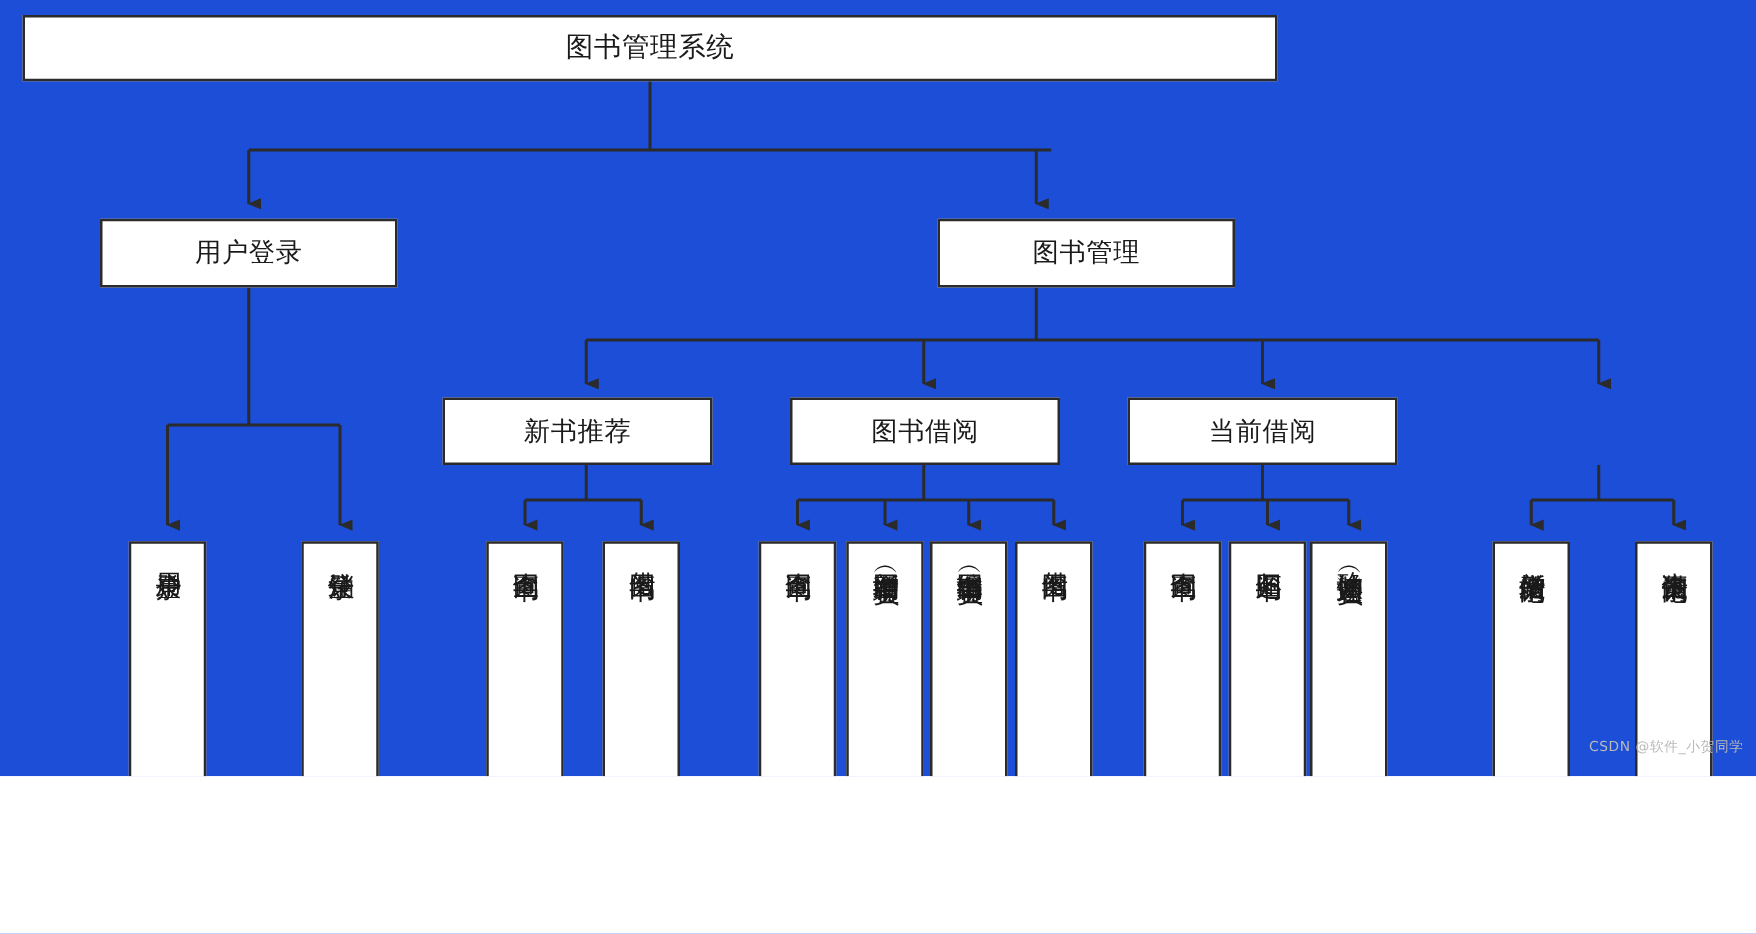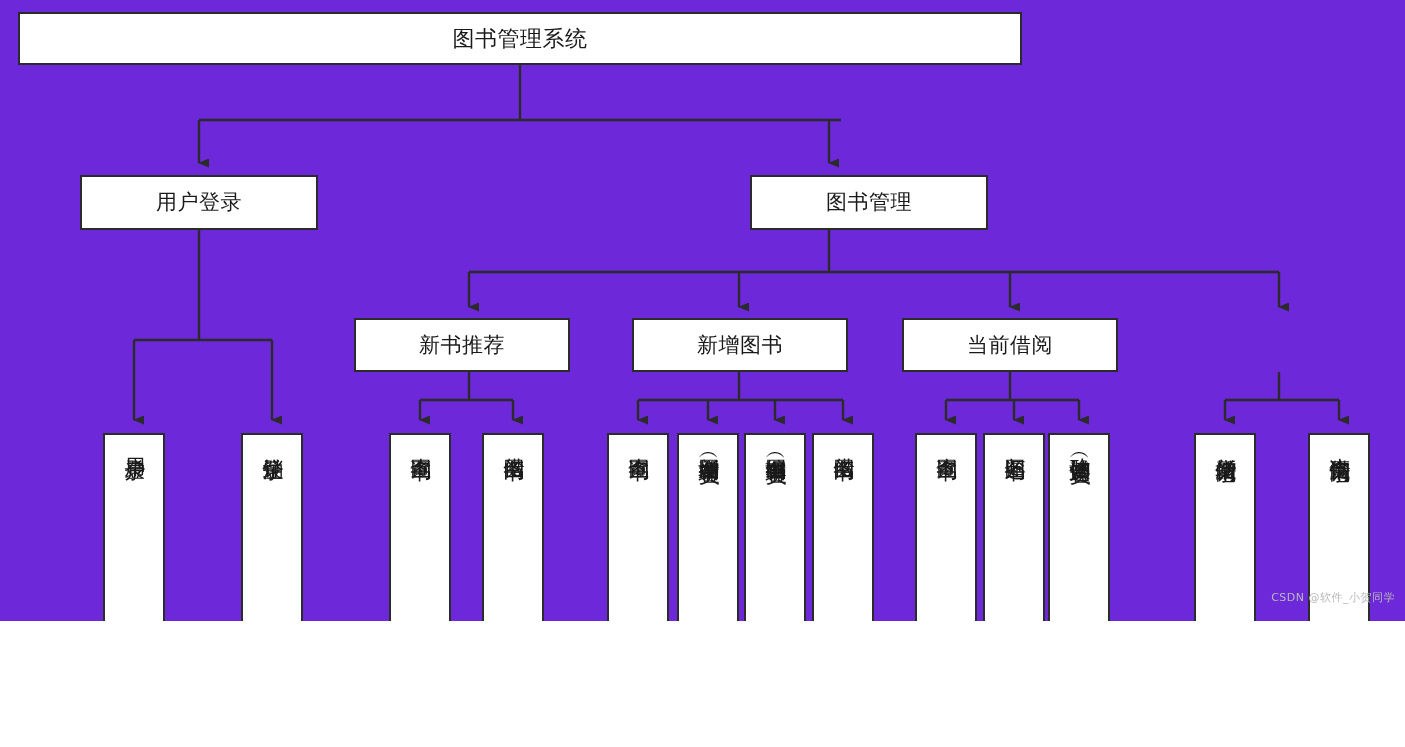--- a/index.html
+++ b/index.html
@@ -8,21 +8,21 @@
     padding: 0;
     background: #ffffff;
   }
   body {
     font-family: "DejaVu Sans", "Liberation Sans", sans-serif;
   }
   #diagram-root {
     position: relative;
     width: 1405px;
     height: 621px;
-    background: #6d28d9;
+    background: #1d4ed8;
     overflow: hidden;
   }
   #edge-layer {
     position: absolute;
     left: 0;
     top: 0;
     width: 1405px;
     height: 747px;
   }
   .node {
@@ -132,21 +132,21 @@
     <span class="label">用户登录</span>
   </div>
   <div class="node node-l2" style="left:750px; top:175px; width:238px; height:55px;">
     <span class="label">图书管理</span>
   </div>
 
   <div class="node node-l3" style="left:354px; top:318px; width:216px; height:54px;">
     <span class="label">新书推荐</span>
   </div>
   <div class="node node-l3" style="left:632px; top:318px; width:216px; height:54px;">
-    <span class="label">新增图书</span>
+    <span class="label">图书借阅</span>
   </div>
   <div class="node node-l3" style="left:902px; top:318px; width:216px; height:54px;">
     <span class="label">当前借阅</span>
   </div>
 
   <div class="node node-leaf" style="left:103px; top:433px; width:62px; height:300px;">
     <span class="label">用户登录</span>
   </div>
   <div class="node node-leaf" style="left:241px; top:433px; width:62px; height:300px;">
     <span class="label">注销登录</span>

